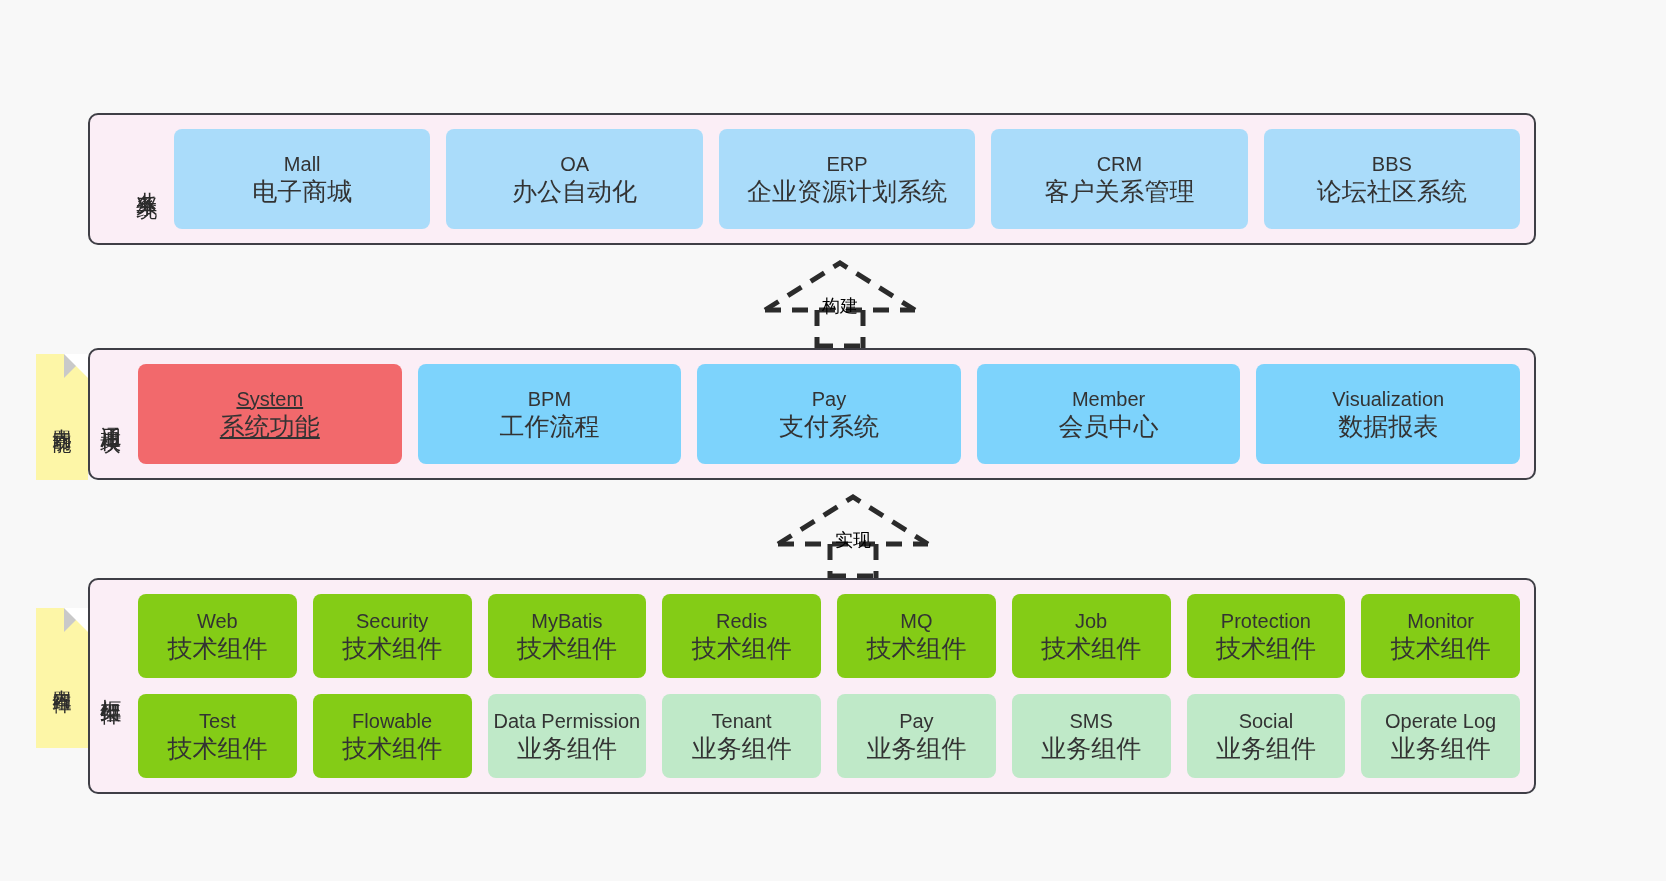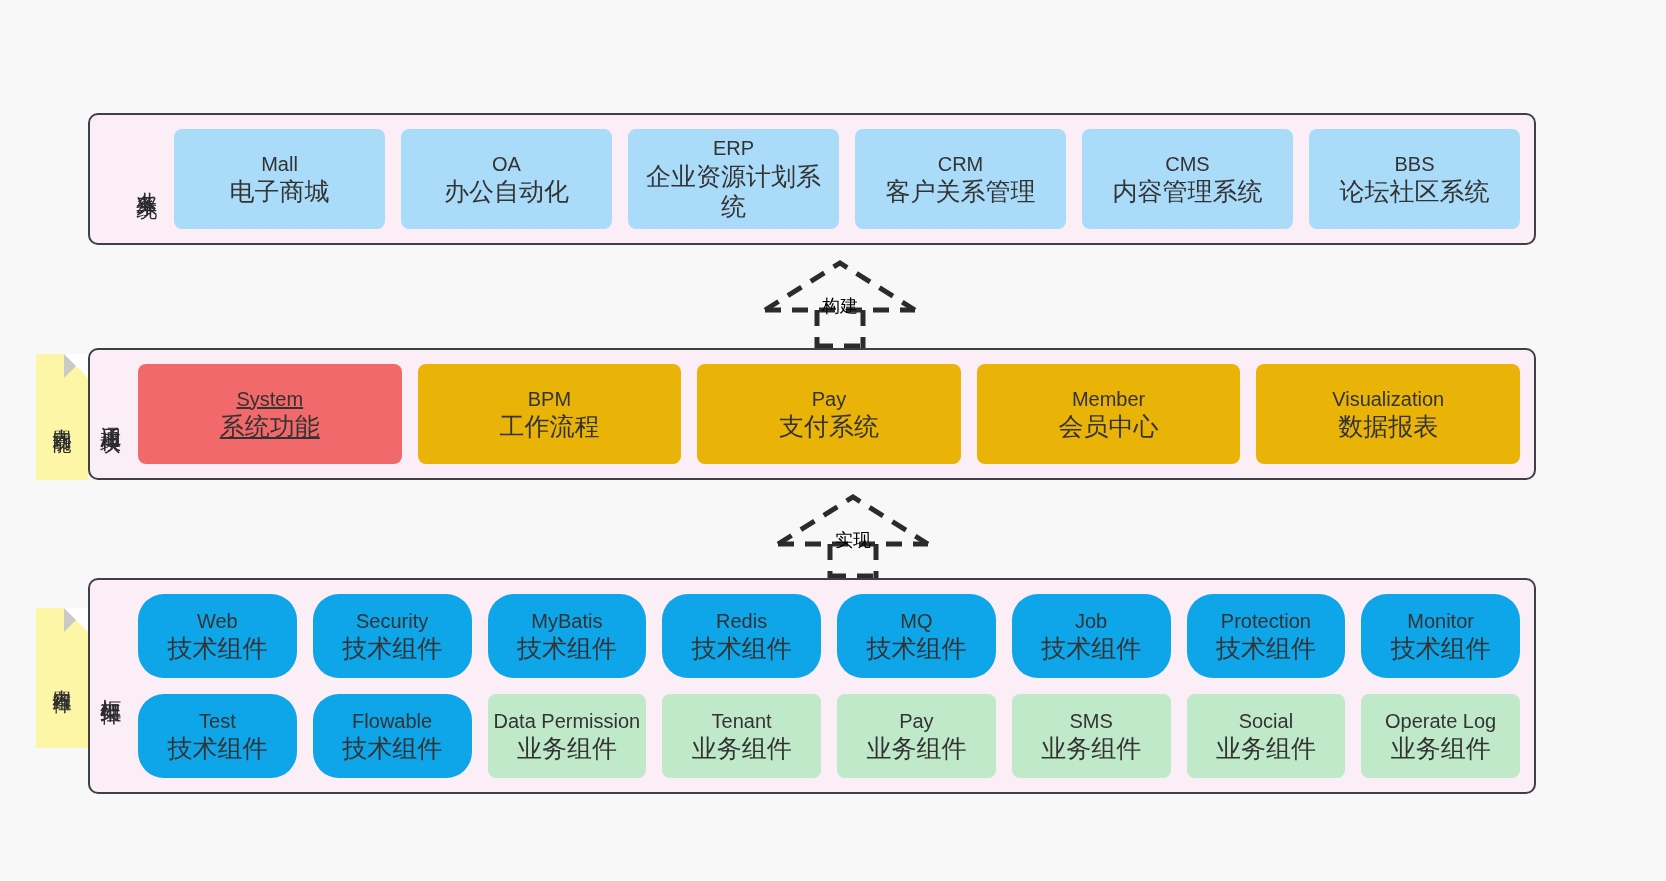--- a/index.html
+++ b/index.html
@@ -64,22 +64,22 @@
     line-height: 1.22;
     padding: 4px 6px;
     box-sizing: border-box;
   }
   .cell .t1 { font-size: 20px; }
   .cell .t2 { font-size: 25px; }
 
   
   .c-blue   { background: #aadcfa; }
   .c-red    { background: #f2696c; text-decoration: underline; }
-  .c-pink   { background: #eab308; }
-  .c-green  { background: #0ea5e9; border-radius: 26px; }
+  .c-pink   { background: #7dd3fc; }
+  .c-green  { background: #84cc16; }
   .c-lgreen { background: #bfe9c8; }
 
   
   #band-business { left: 88px;  top: 113px; width: 1448px; height: 132px; padding-left: 36px; }
   #band-modules  { left: 88px;  top: 348px; width: 1448px; height: 132px; }
   #band-framework{ left: 88px;  top: 578px; width: 1448px; height: 216px; }
 
   #band-framework .band-title { align-self: center; }
 
   
@@ -154,24 +154,20 @@
       </div>
       <div class="cell c-blue">
         <span class="t1">ERP</span>
         <span class="t2">企业资源计划系统</span>
       </div>
       <div class="cell c-blue">
         <span class="t1">CRM</span>
         <span class="t2">客户关系管理</span>
       </div>
       <div class="cell c-blue">
-        <span class="t1">CMS</span>
-        <span class="t2">内容管理系统</span>
-      </div>
-      <div class="cell c-blue">
         <span class="t1">BBS</span>
         <span class="t2">论坛社区系统</span>
       </div>
     </div>
   </div>
 </div>
 
 <div class="uml-arrow" id="arrow-build">
   <svg width="170" height="90" viewBox="0 0 170 90">
     <path d="M10 52 L85 5 L160 52" fill="none" stroke="#2b2b2b" stroke-width="5" stroke-dasharray="16,11" stroke-linecap="butt"></path>

